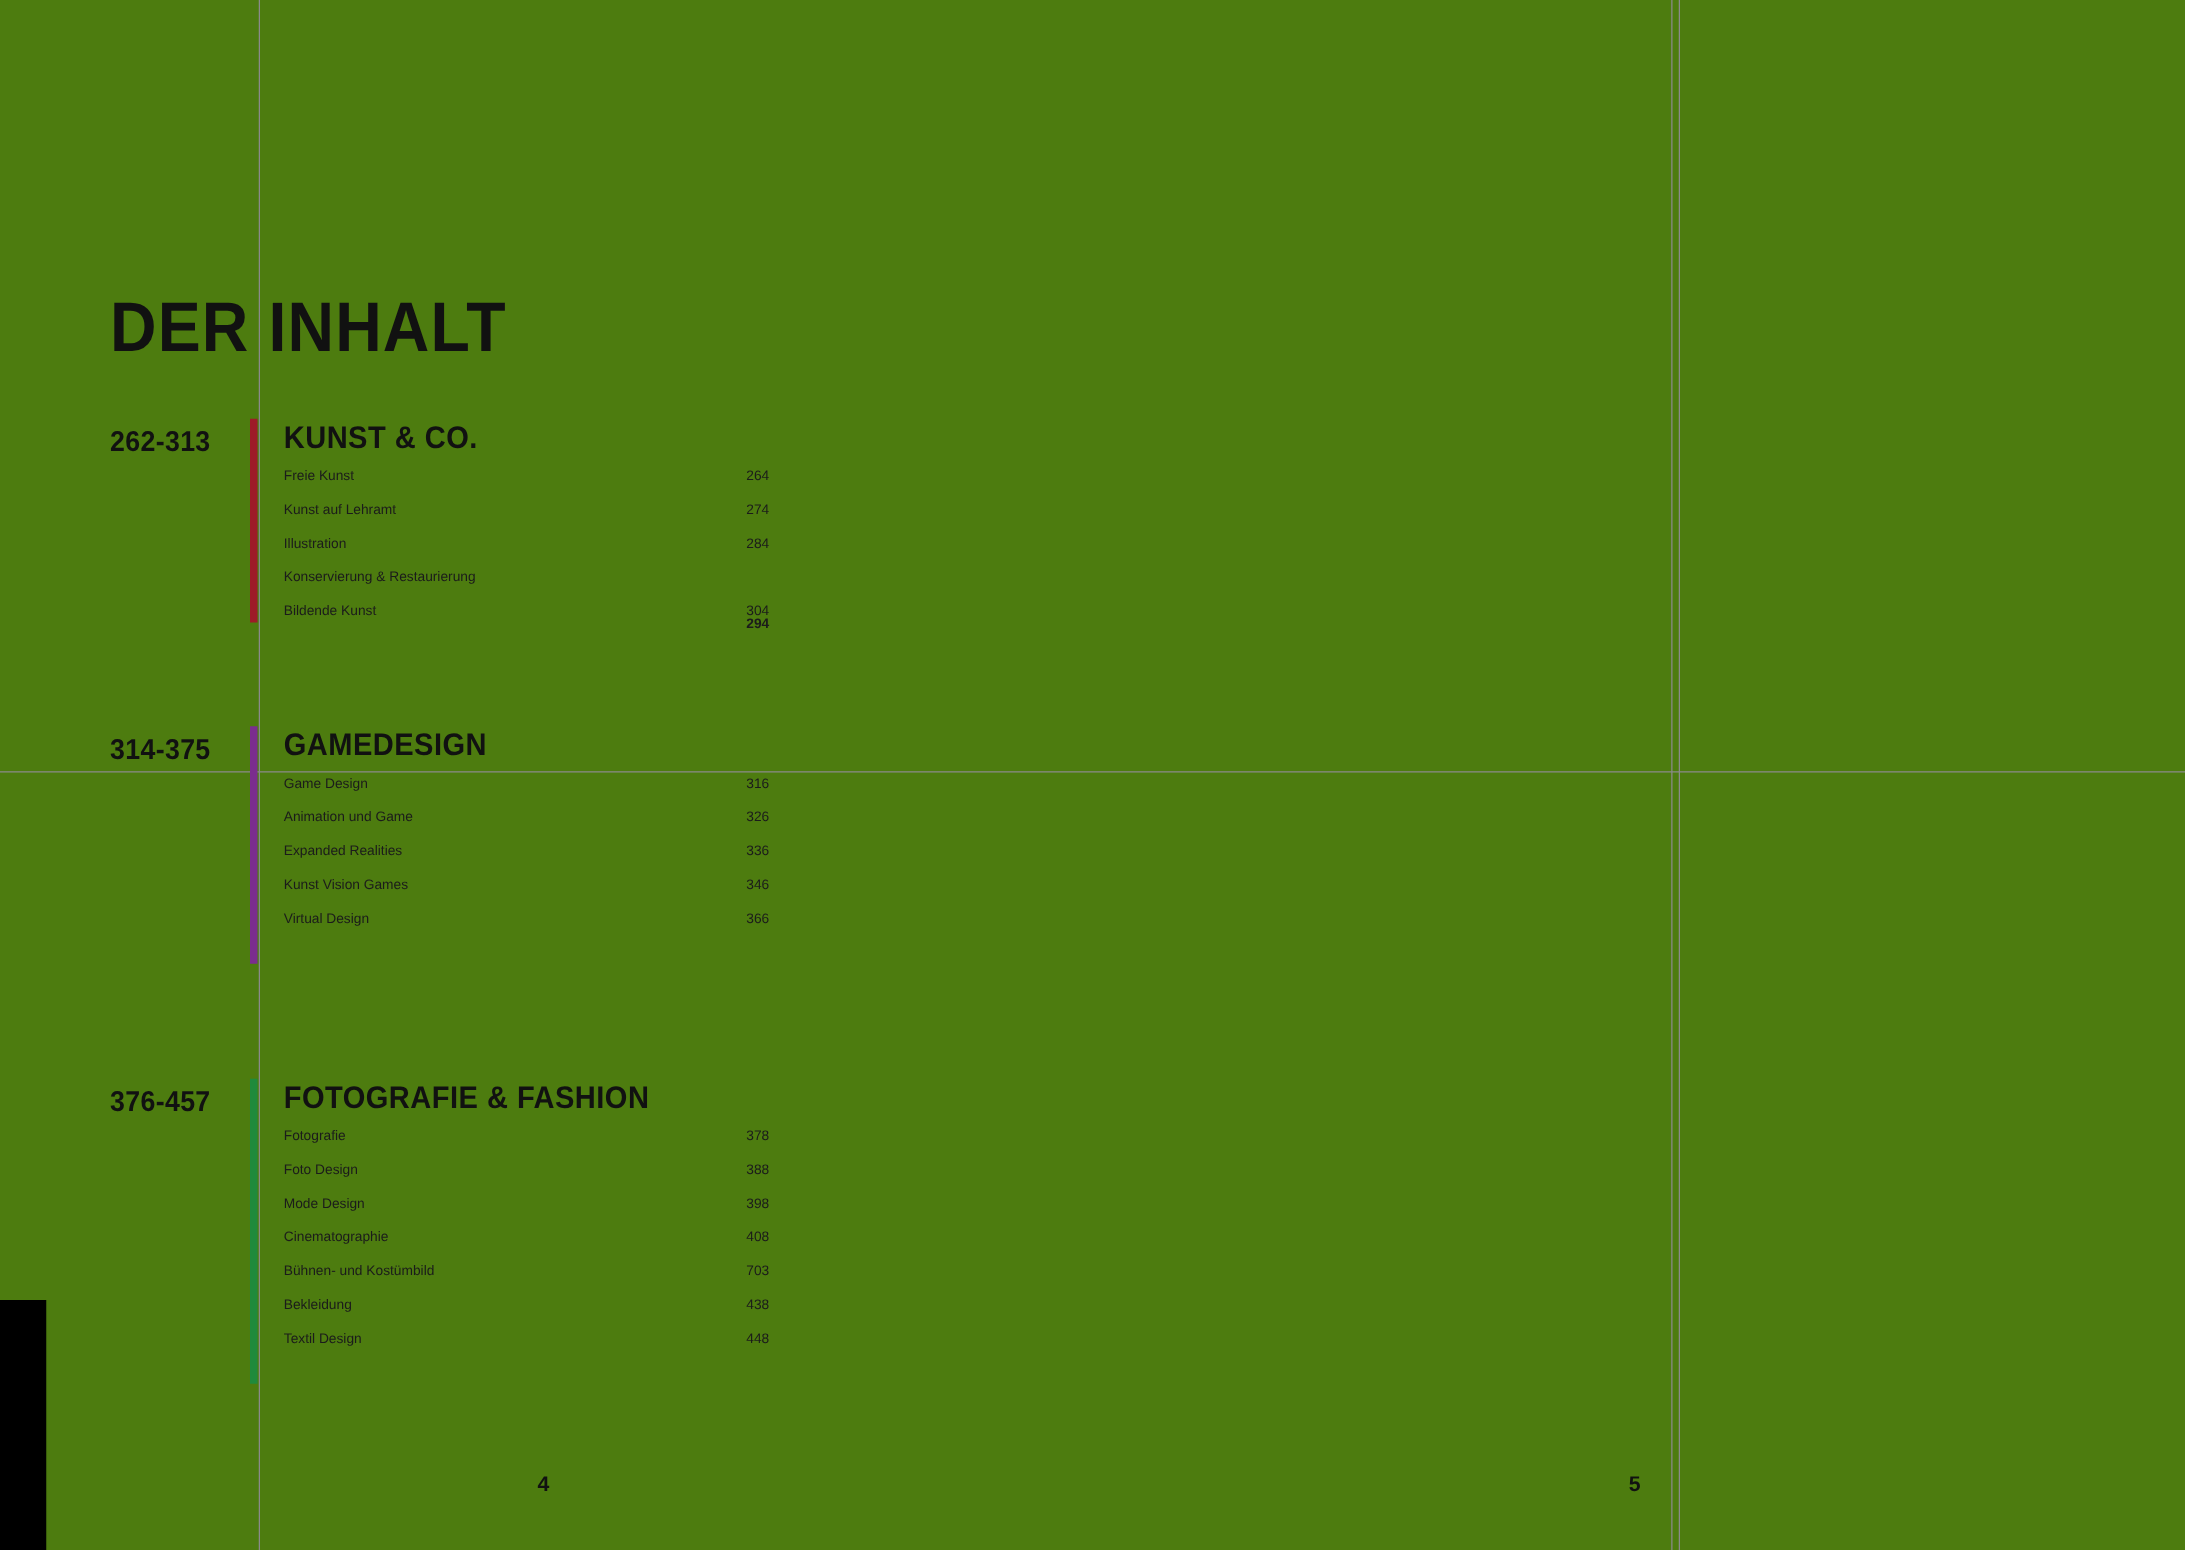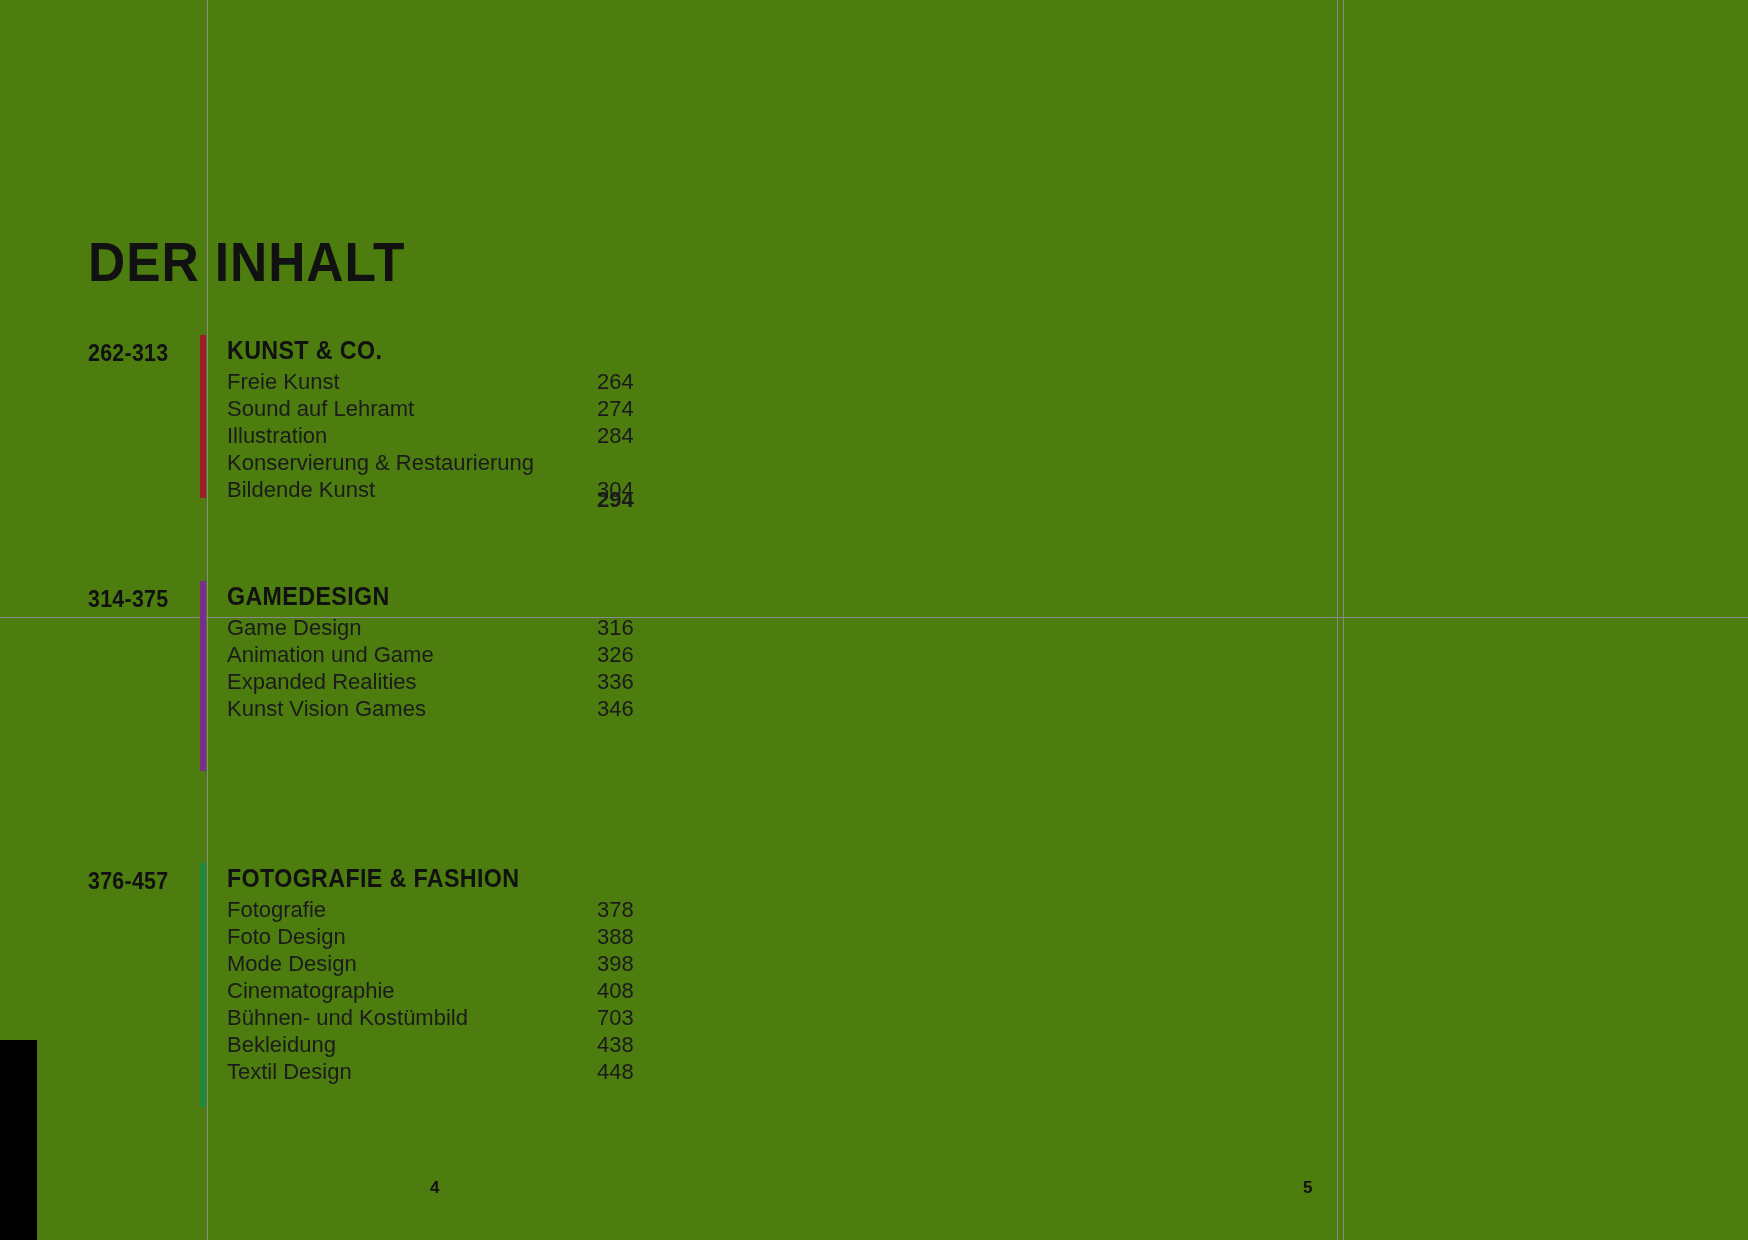--- a/index.html
+++ b/index.html
@@ -105,21 +105,21 @@
   }
   .entries {
     position: absolute;
     left: 227px;
     top: 28px;
     width: 450px;
   }
   .entry {
     position: relative;
     height: 27px;
-    font-size: 22px;
+    font-size: 11px;
     line-height: 27px;
     color: #1b1b1b;
   }
   .entry .label {
     position: absolute;
     left: 0;
     top: 0;
     white-space: nowrap;
   }
   .entry .page-num {
@@ -163,21 +163,21 @@
   <div class="section" id="section-0" style="top:340px;">
     <div class="section-range">262-313</div>
     <div class="section-bar" id="bar-0" style="background: rgb(158, 27, 40); height: 163px;"></div>
     <div class="section-title">KUNST &amp; CO.</div>
     <div class="entries">
       <div class="entry">
         <span class="label">Freie Kunst</span>
         <span class="page-num">264</span>
       </div>
       <div class="entry">
-        <span class="label">Sound auf Lehramt</span>
+        <span class="label">Kunst auf Lehramt</span>
         <span class="page-num">274</span>
       </div>
       <div class="entry">
         <span class="label">Illustration</span>
         <span class="page-num">284</span>
       </div>
       <div class="entry bold">
         <span class="label">Konservierung &amp; Restaurierung</span>
         <span class="page-num">294</span>
       </div>
@@ -202,20 +202,24 @@
         <span class="page-num">326</span>
       </div>
       <div class="entry">
         <span class="label">Expanded Realities</span>
         <span class="page-num">336</span>
       </div>
       <div class="entry">
         <span class="label">Kunst Vision Games</span>
         <span class="page-num">346</span>
       </div>
+      <div class="entry">
+        <span class="label">Virtual Design</span>
+        <span class="page-num">366</span>
+      </div>
     </div>
   </div>
 
   <div class="section" id="section-2" style="top:868px;">
     <div class="section-range">376-457</div>
     <div class="section-bar" id="bar-2" style="background: rgb(31, 138, 60); height: 244px;"></div>
     <div class="section-title">FOTOGRAFIE &amp; FASHION</div>
     <div class="entries">
       <div class="entry">
         <span class="label">Fotografie</span>

